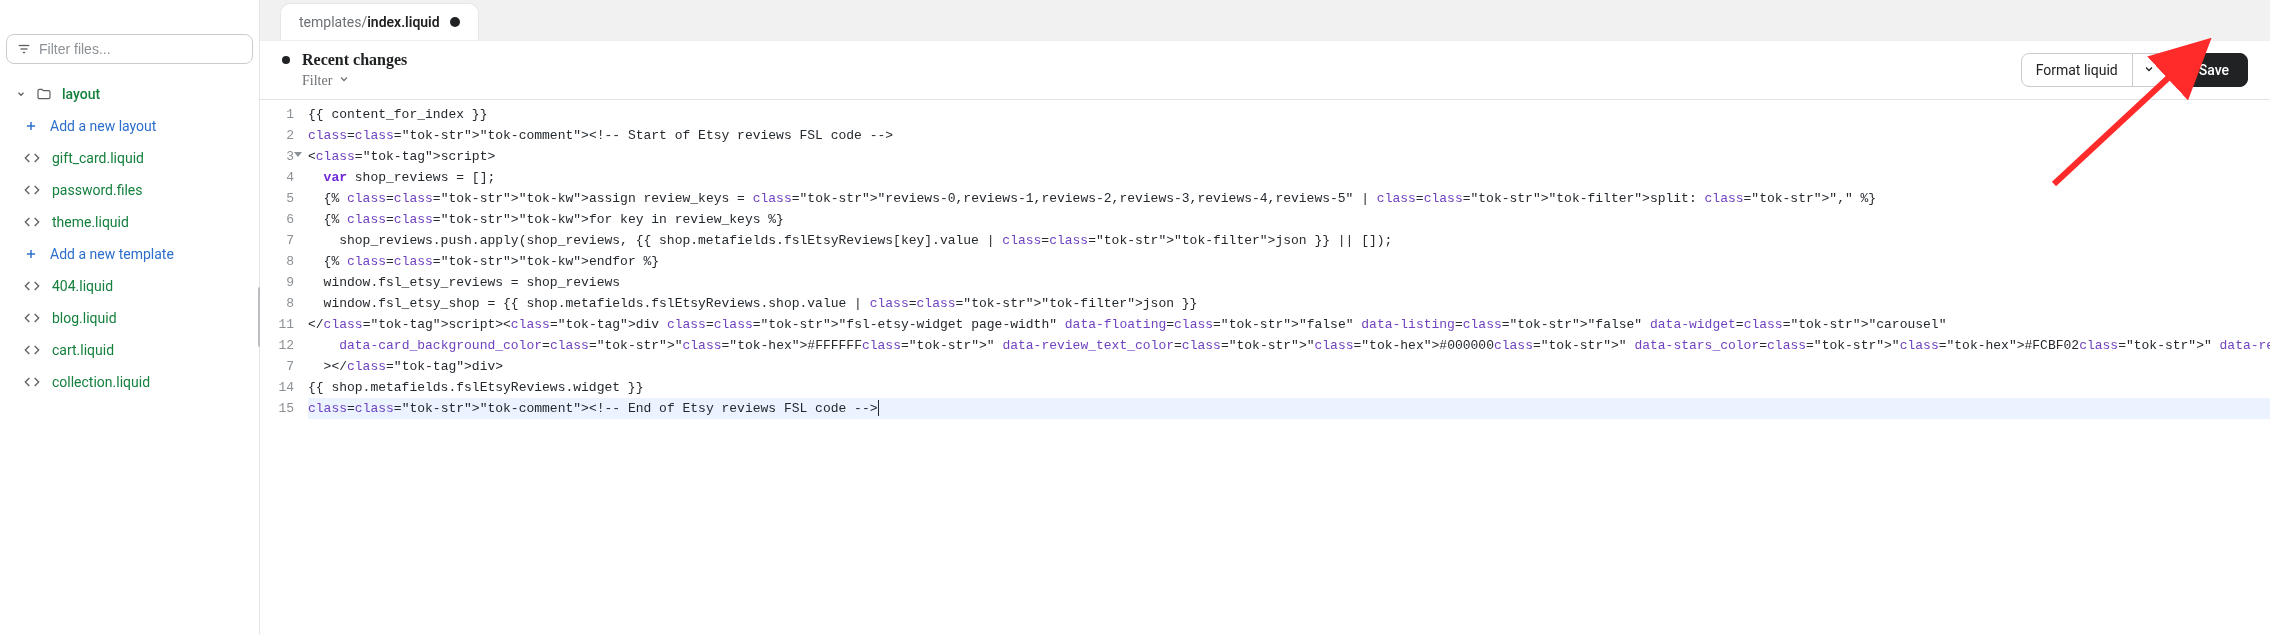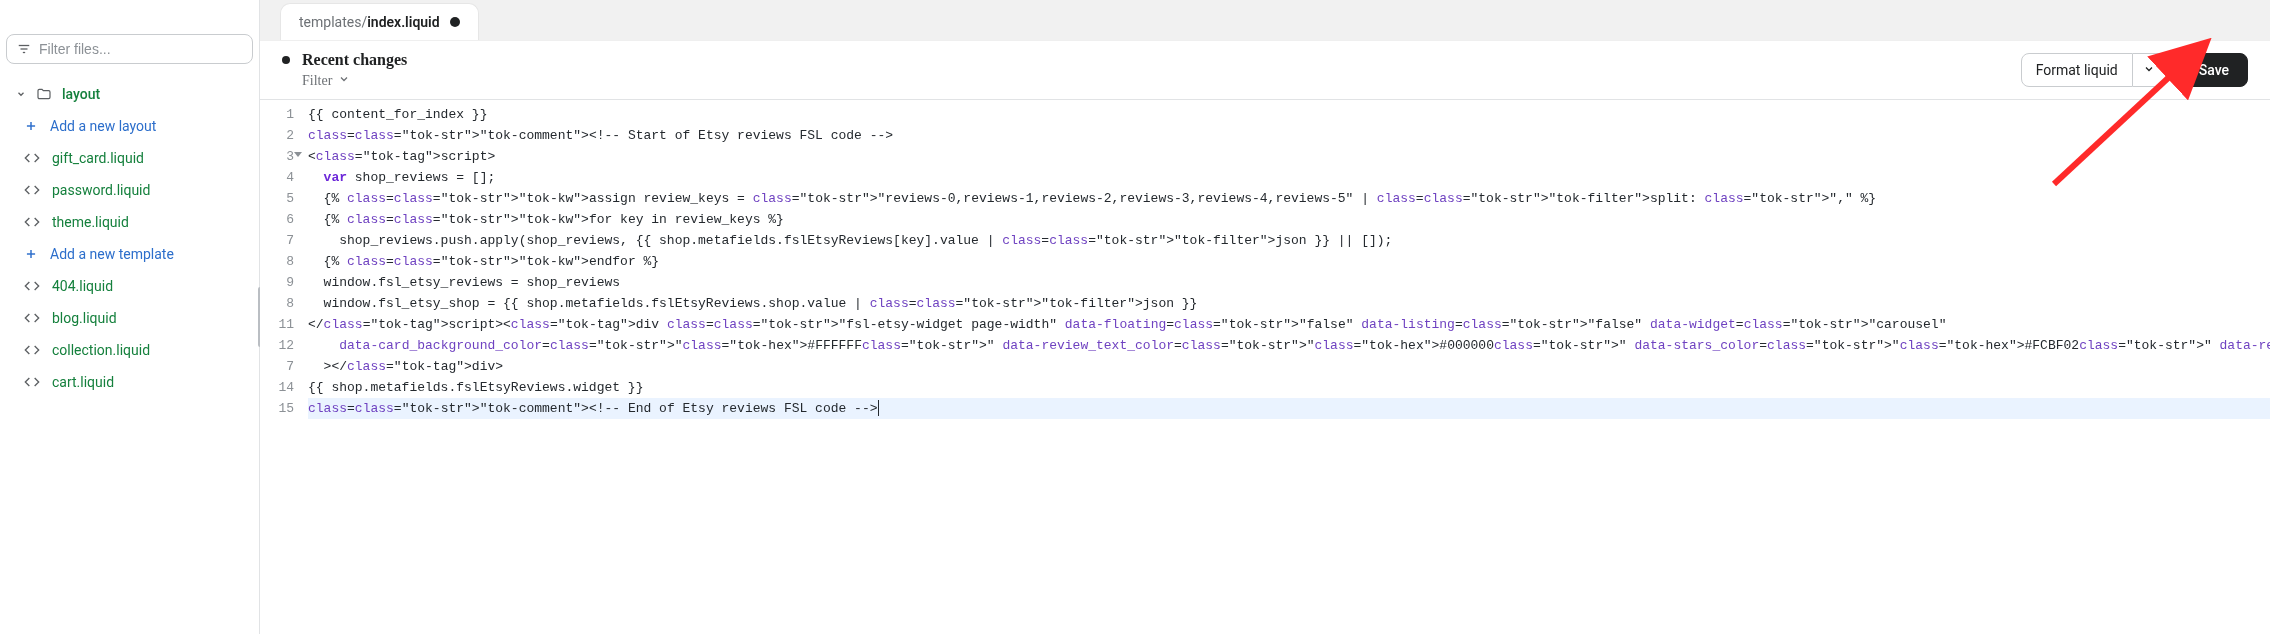--- a/index.html
+++ b/index.html
@@ -291,21 +291,21 @@
           </span>
         <span>gift_card.liquid</span>
       </div>
       <div class="tree-row file">
         <span class="code-ico">
             <svg width="16" height="16" viewBox="0 0 24 24" fill="none" stroke="currentColor" stroke-width="2">
               <polyline points="16 18 22 12 16 6"></polyline>
               <polyline points="8 6 2 12 8 18"></polyline>
             </svg>
           </span>
-        <span>password.liquid</span>
+        <span>password.files</span>
       </div>
       <div class="tree-row file">
         <span class="code-ico">
             <svg width="16" height="16" viewBox="0 0 24 24" fill="none" stroke="currentColor" stroke-width="2">
               <polyline points="16 18 22 12 16 6"></polyline>
               <polyline points="8 6 2 12 8 18"></polyline>
             </svg>
           </span>
         <span>theme.liquid</span>
       </div>
@@ -337,30 +337,30 @@
           </span>
         <span>blog.liquid</span>
       </div>
       <div class="tree-row file">
         <span class="code-ico">
             <svg width="16" height="16" viewBox="0 0 24 24" fill="none" stroke="currentColor" stroke-width="2">
               <polyline points="16 18 22 12 16 6"></polyline>
               <polyline points="8 6 2 12 8 18"></polyline>
             </svg>
           </span>
+        <span>cart.liquid</span>
+      </div>
+      <div class="tree-row file">
+        <span class="code-ico">
+            <svg width="16" height="16" viewBox="0 0 24 24" fill="none" stroke="currentColor" stroke-width="2">
+              <polyline points="16 18 22 12 16 6"></polyline>
+              <polyline points="8 6 2 12 8 18"></polyline>
+            </svg>
+          </span>
         <span>collection.liquid</span>
-      </div>
-      <div class="tree-row file">
-        <span class="code-ico">
-            <svg width="16" height="16" viewBox="0 0 24 24" fill="none" stroke="currentColor" stroke-width="2">
-              <polyline points="16 18 22 12 16 6"></polyline>
-              <polyline points="8 6 2 12 8 18"></polyline>
-            </svg>
-          </span>
-        <span>cart.liquid</span>
       </div>
     </div>
     <div class="sidebar-resize"></div>
   </aside>
 
   <main class="main">
     <div class="tabbar">
       <div class="tab">
         <span class="fname"><span>templates/</span><strong>index.liquid</strong></span>
         <span class="dot"></span>

